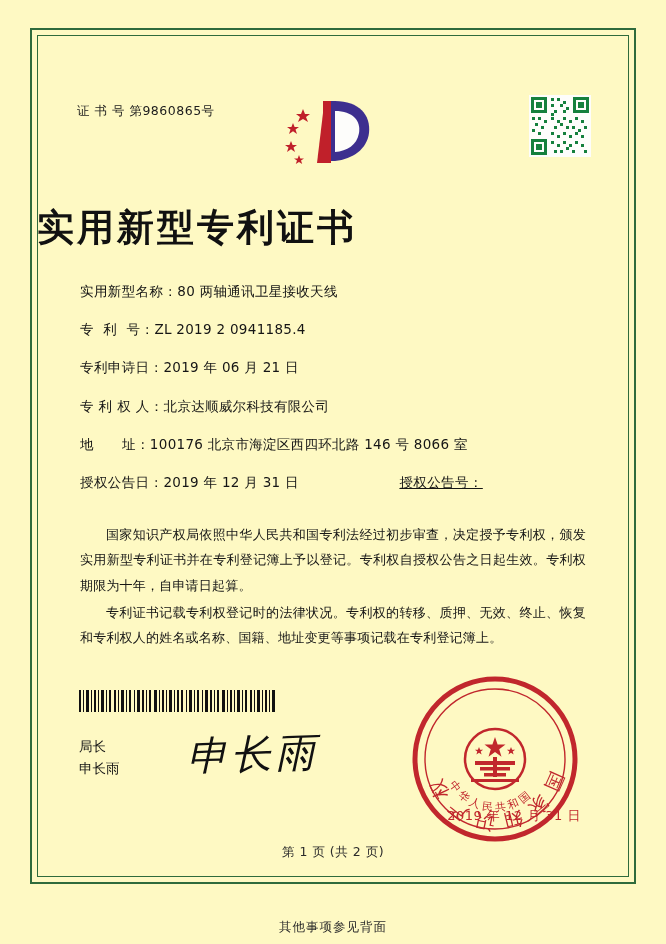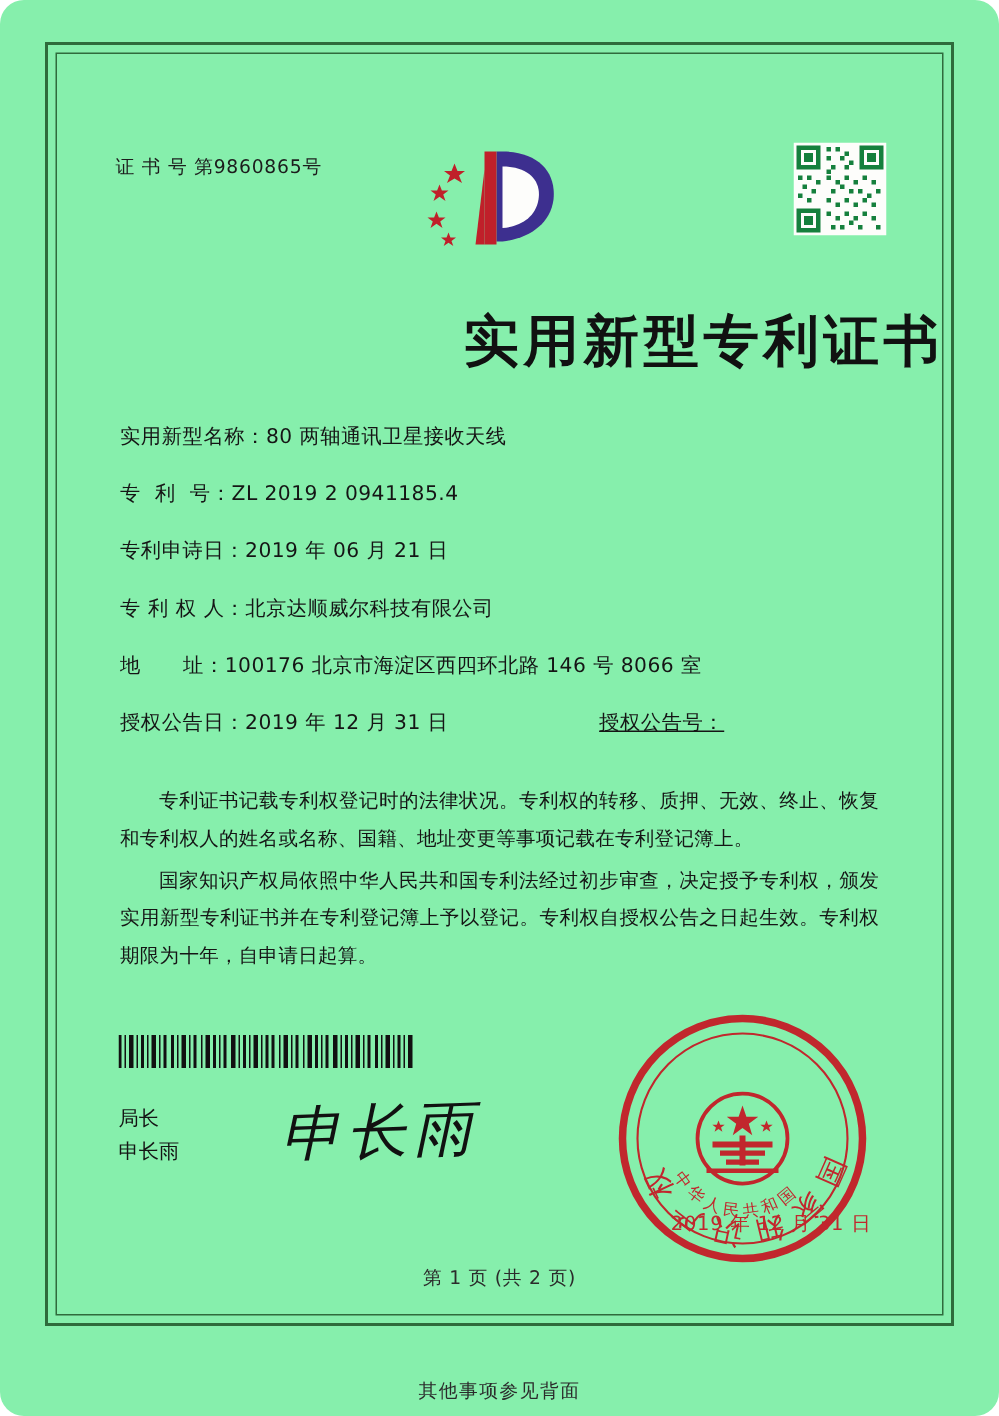--- a/index.html
+++ b/index.html
@@ -12,22 +12,21 @@
     background: #ffffff;
     font-family: "DejaVu Sans", "Liberation Sans", sans-serif;
     color: #1a1a1a;
     overflow: hidden;
     position: relative;
   }
 
   .page {
     position: absolute;
     inset: 0;
-    background: #86efac;
-    border-radius: 16px;
+    background: #fef9c3;
   }
 
   
   .border-outer {
     position: absolute;
     left: 30px;
     top: 28px;
     right: 30px;
     bottom: 60px;
     border: 2px solid #2f6b3c;
@@ -79,21 +78,21 @@
     width: 62px;
     height: 62px;
   }
 
   
   .title {
     position: absolute;
     left: 0;
     right: 0;
     top: 168px;
-    text-align: right;
+    text-align: left;
     font-size: 37px;
     font-weight: bold;
     letter-spacing: 3px;
     font-family: "DejaVu Serif", "Liberation Serif", serif;
     color: #111;
   }
 
   
   .fields {
     position: absolute;
@@ -344,22 +343,22 @@
 
       <div class="field-row two-col">
         <span class="field-label">授权公告日：</span>
         <span class="field-value">2019 年 12 月 31 日</span>
         <span class="field-label2">授权公告号：</span>
       </div>
 
     </div>
 
     <div class="paragraphs">
+      <p>国家知识产权局依照中华人民共和国专利法经过初步审查，决定授予专利权，颁发实用新型专利证书并在专利登记簿上予以登记。专利权自授权公告之日起生效。专利权期限为十年，自申请日起算。</p>
       <p>专利证书记载专利权登记时的法律状况。专利权的转移、质押、无效、终止、恢复和专利权人的姓名或名称、国籍、地址变更等事项记载在专利登记簿上。</p>
-      <p>国家知识产权局依照中华人民共和国专利法经过初步审查，决定授予专利权，颁发实用新型专利证书并在专利登记簿上予以登记。专利权自授权公告之日起生效。专利权期限为十年，自申请日起算。</p>
     </div>
 
     <div class="barcode">
       <svg viewBox="0 0 200 22" width="200" height="22">
         <g fill="#111">
           <rect x="0" y="0" width="2" height="22"></rect>
             <rect x="4" y="0" width="1" height="22"></rect>
           <rect x="7" y="0" width="3" height="22"></rect>
             <rect x="12" y="0" width="1" height="22"></rect>
           <rect x="15" y="0" width="2" height="22"></rect>

